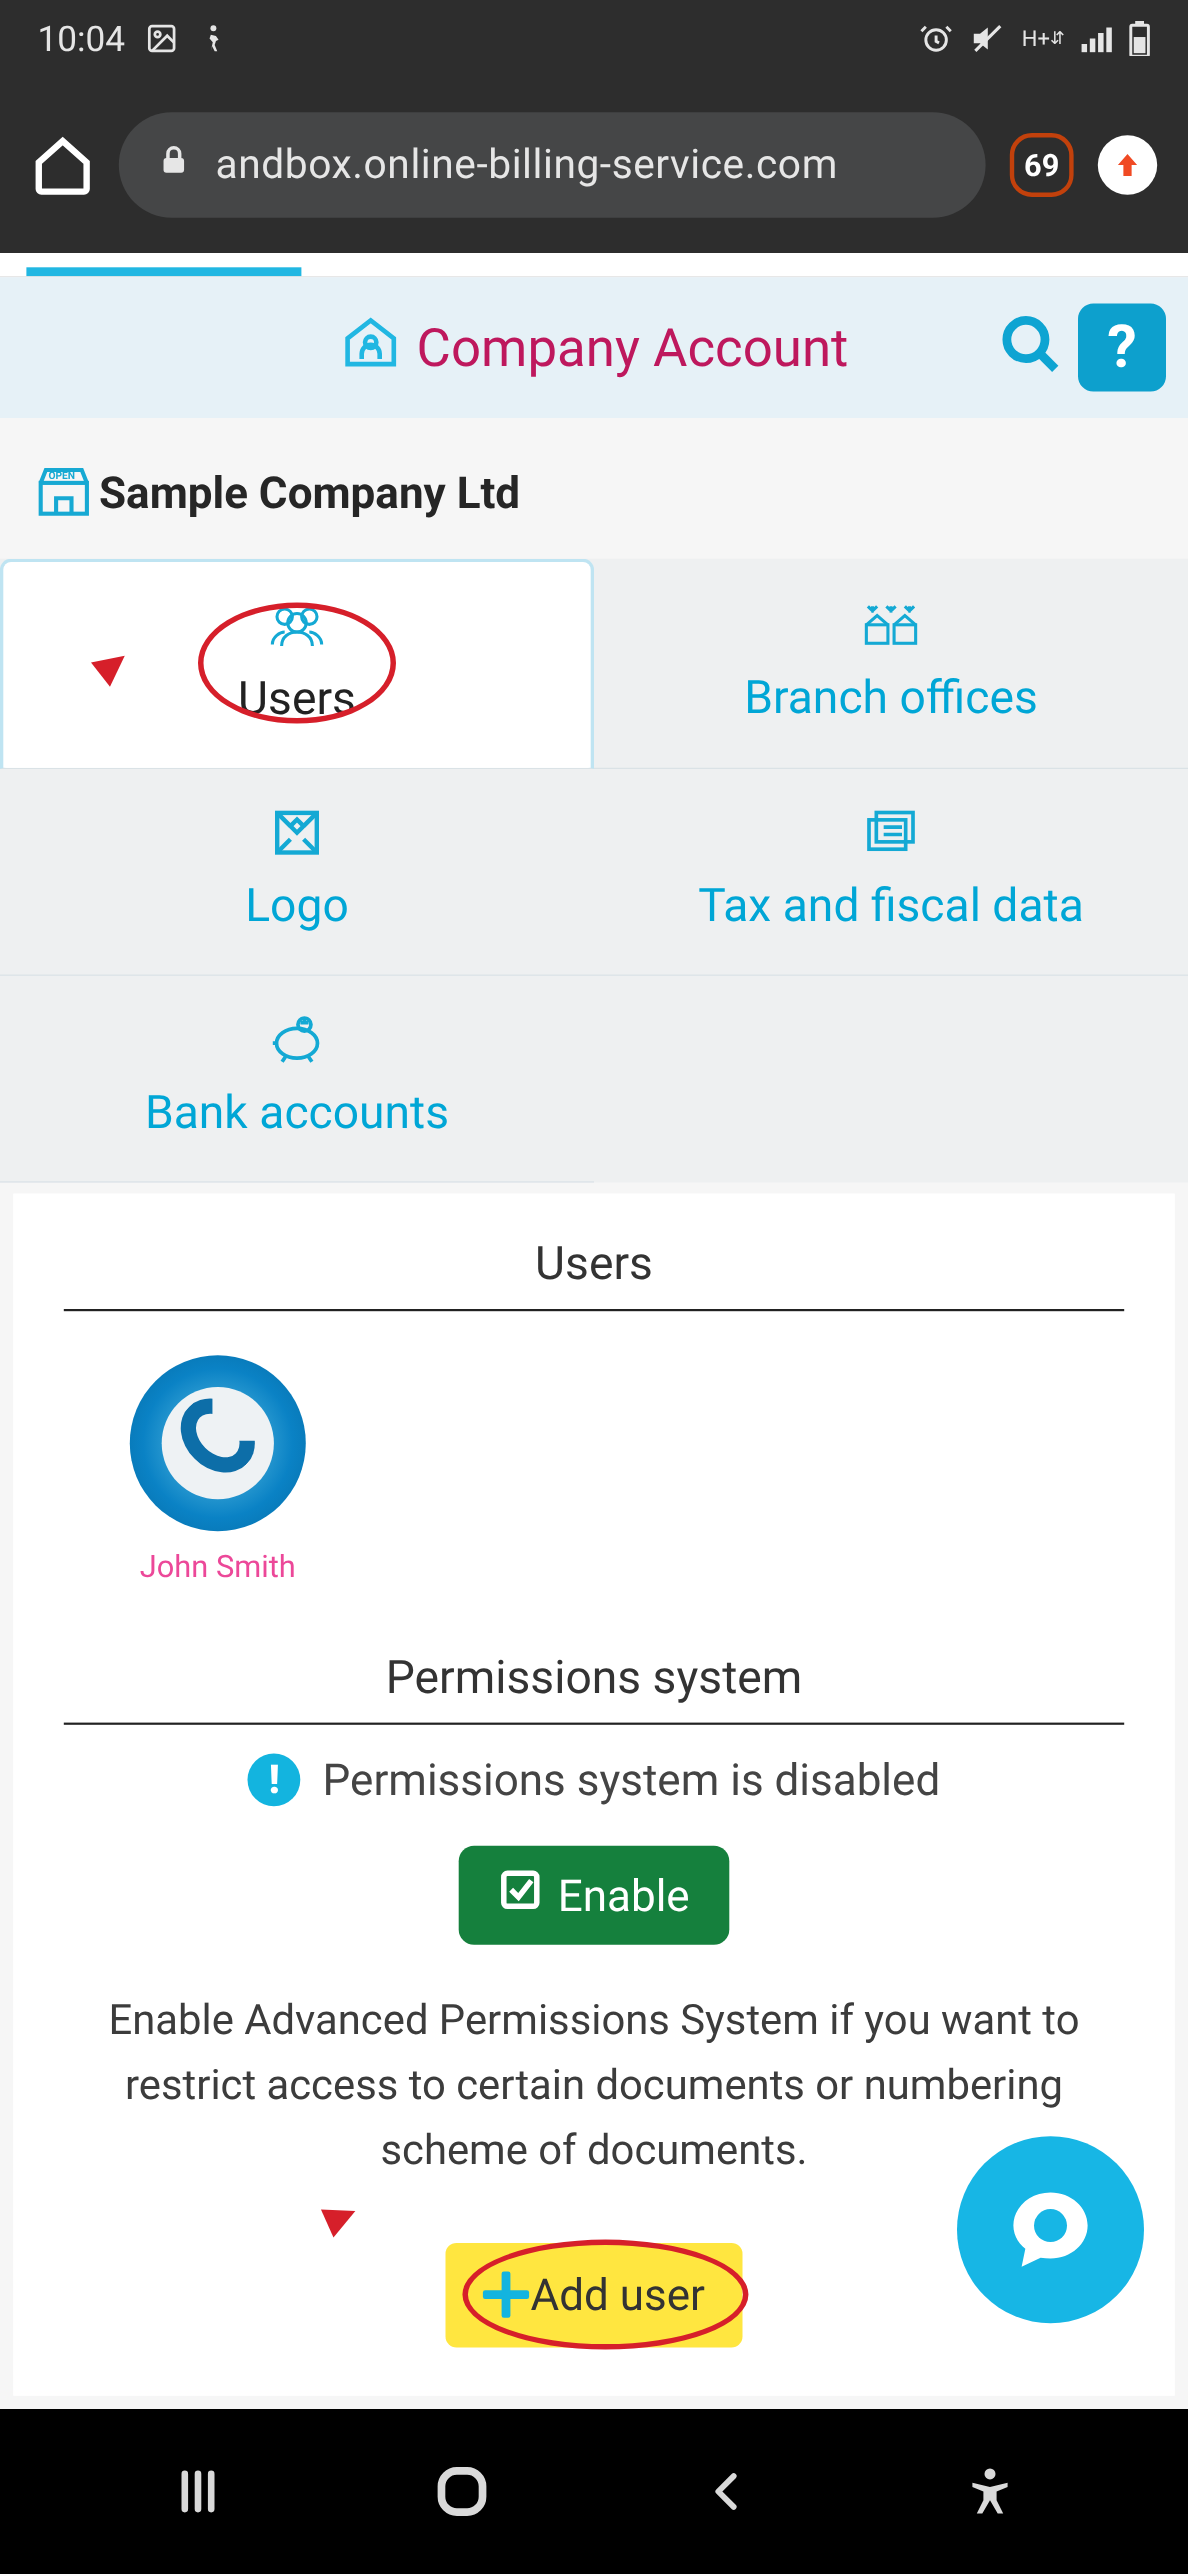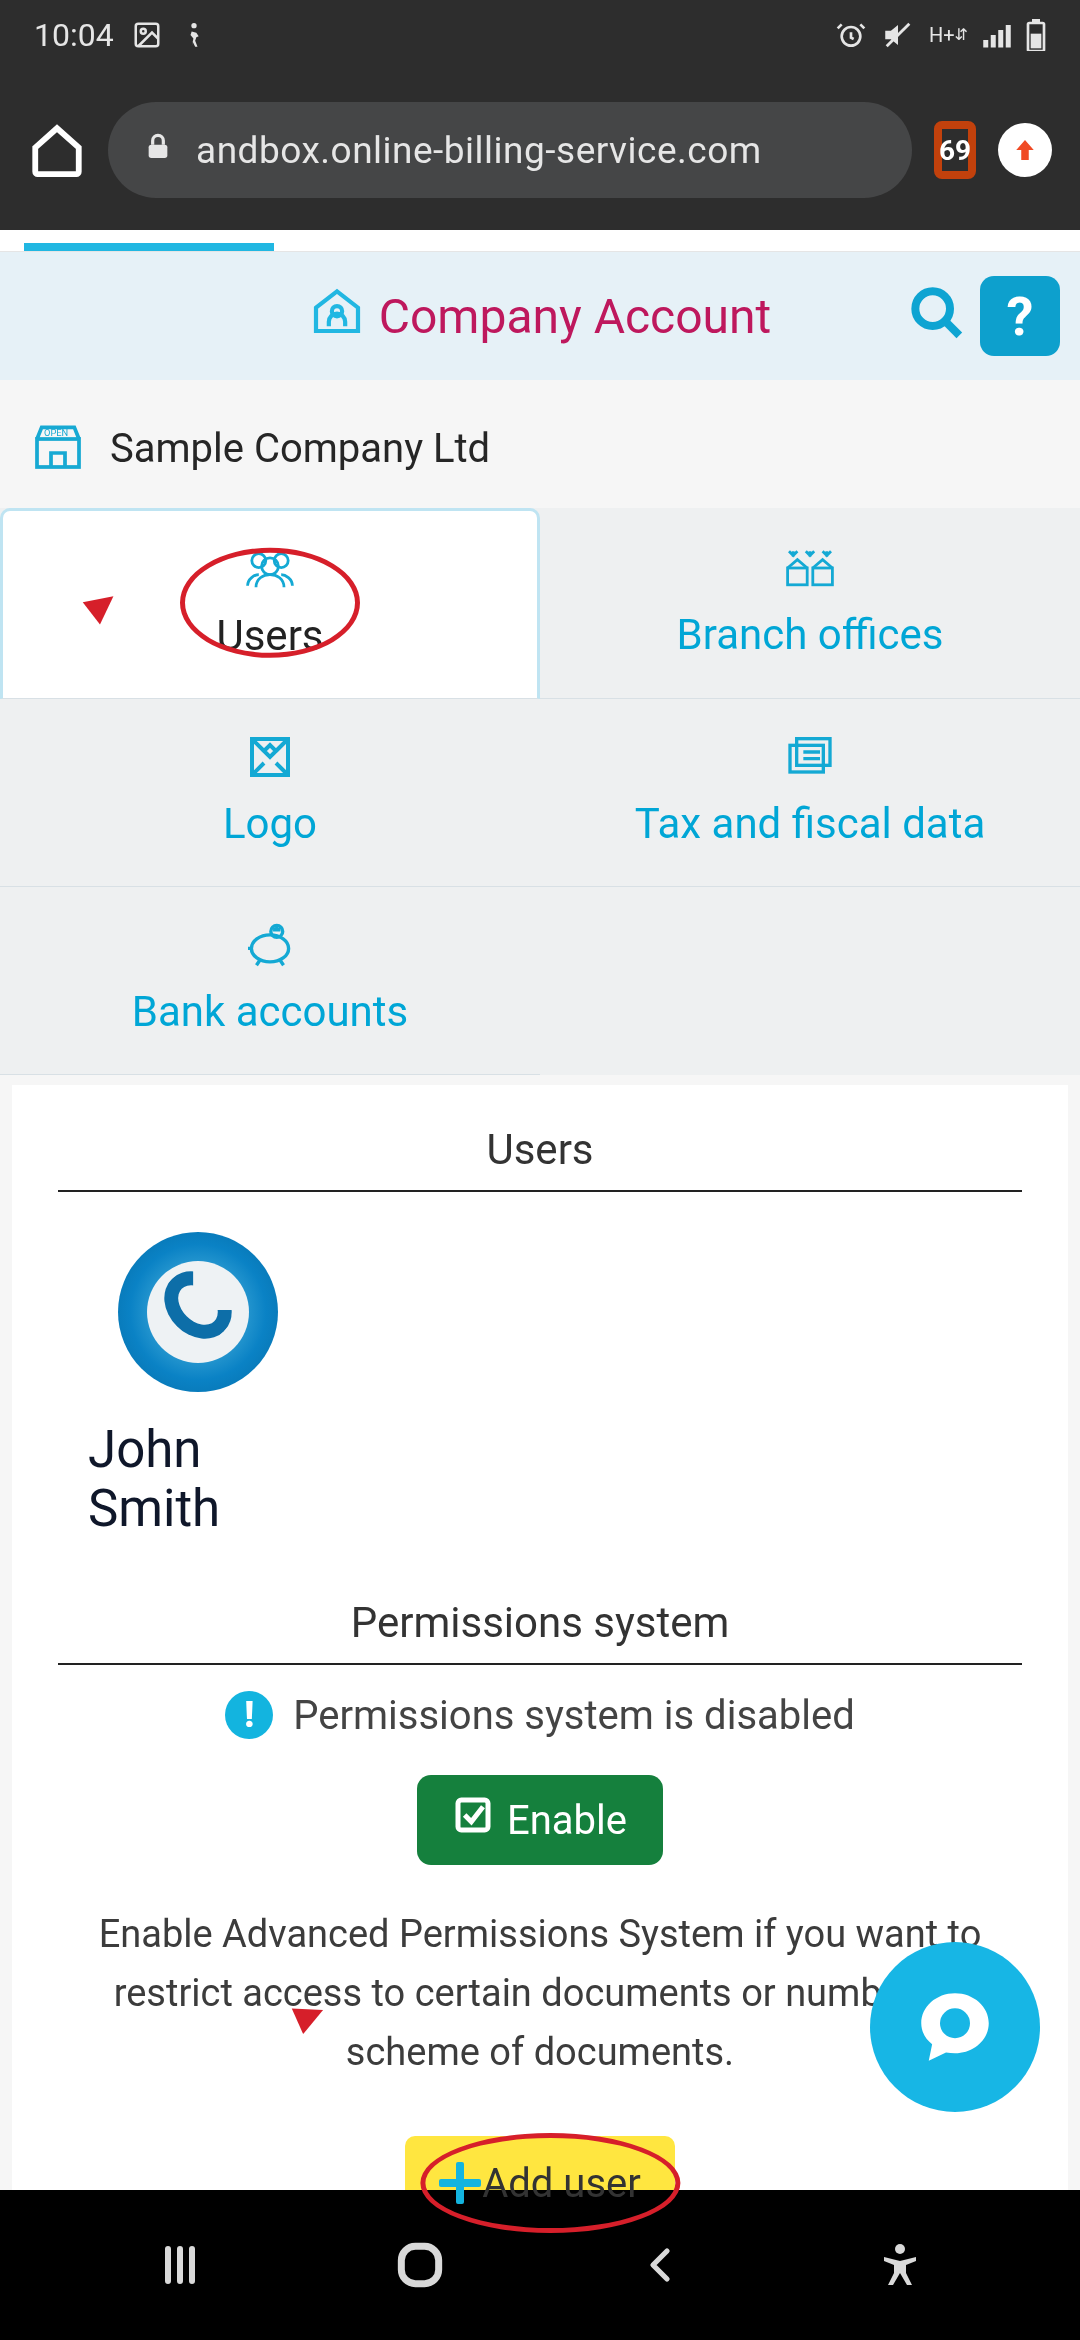--- a/index.html
+++ b/index.html
@@ -9,35 +9,35 @@
   
   .status-bar { height: 70px; background: #2d2d2d; display: flex; align-items: center; padding: 0 34px; color: #e5e5e5; font-size: 32px; }
   .status-left { display: flex; align-items: center; gap: 18px; }
   .status-right { margin-left: auto; display: flex; align-items: center; gap: 14px; }
   .status-icon { display: inline-flex; align-items: center; justify-content: center; }
 
   
   .browser-bar { background: #2d2d2d; height: 160px; display: flex; align-items: center; padding: 0 28px; gap: 22px; }
   .home-icon { width: 58px; height: 58px; }
   .url-pill { flex: 1; height: 96px; background: #454647; border-radius: 50px; display: flex; align-items: center; padding: 0 34px; gap: 22px; color: #e6e6e6; font-size: 37px; letter-spacing: 0.5px; }
-  .tab-badge { width: 42px; height: 58px; border: 8px solid #c2410c; border-radius: 8px; display: flex; align-items: center; justify-content: center; color: #fff; font-size: 28px; font-weight: 700; background: #2d2d2d; }
+  .tab-badge { width: 58px; height: 58px; border: 4px solid #c2410c; border-radius: 20px; display: flex; align-items: center; justify-content: center; color: #fff; font-size: 28px; font-weight: 700; background: #2d2d2d; }
   .up-badge { width: 54px; height: 54px; background: #fff; border-radius: 50%; display: flex; align-items: center; justify-content: center; }
 
   
   .top-strip { height: 22px; background: #fff; border-bottom: 1px solid #e5e5e5; position: relative; }
   .top-strip .accent { position: absolute; left: 24px; width: 250px; height: 8px; bottom: 0; background: #21b7e2; }
 
   
   .page-header { background: #e6f1f7; padding: 30px 24px; display: flex; align-items: center; justify-content: center; position: relative; gap: 14px; }
   .page-header .title { color: #be185d; font-size: 48px; font-weight: 400; display: flex; align-items: center; gap: 14px; }
   .header-actions { position: absolute; right: 20px; top: 50%; transform: translateY(-50%); display: flex; align-items: center; gap: 10px; }
   .help-btn { width: 80px; height: 80px; background: #0da0cd; border-radius: 14px; display: flex; align-items: center; justify-content: center; color: #fff; font-size: 54px; font-weight: 700; }
 
   
-  .company-row { padding: 38px 30px 30px; display: flex; align-items: center; gap: 24px; background: #f6f6f6; }
+  .company-row { padding: 38px 30px 30px; display: flex; align-items: center; gap: 4px; background: #f6f6f6; font-weight: bold; }
   .company-name { font-size: 40px; color: #262626; }
 
   
   .tab-grid { display: grid; grid-template-columns: 1fr 1fr; background: #eef0f1; }
   .tab { display: flex; flex-direction: column; align-items: center; justify-content: center; gap: 18px; padding: 34px 8px 38px; color: #00a6d6; font-size: 42px; border-bottom: 1px solid #d8e0e5; position: relative; }
   .tab.active { background: #fff; border-top: 3px solid #bfe4f2; border-left: 3px solid #bfe4f2; border-right: 3px solid #bfe4f2; border-radius: 10px 10px 0 0; color: #222; }
   .tab .ticon { height: 48px; display: flex; align-items: center; justify-content: center; }
 
   
   .ellipse-users {
@@ -67,21 +67,21 @@
   
   .content { background: #fff; margin: 10px 12px 0; padding: 40px 46px 60px; }
   .section-title { text-align: center; font-size: 42px; color: #333; padding-bottom: 16px; border-bottom: 2px solid #222; }
   .user-card { display: flex; flex-direction: column; align-items: center; margin: 40px 0 60px 30px; width: 220px; }
   .avatar-outer { width: 160px; height: 160px; border-radius: 50%; background: radial-gradient(circle at 50% 50%, #67c6e6 0%, #0a82c5 60%, #056aa3 100%); display: flex; align-items: center; justify-content: center; }
   .avatar-inner { width: 102px; height: 102px; border-radius: 50%; background: #eef2f4; position: relative; }
   .avatar-inner::before {
     content: ""; position: absolute; inset: 14px 14px 28px 14px; border: 14px solid #0d6ea8; border-top-color: transparent; border-radius: 50%;
     transform: rotate(45deg);
   }
-  .user-name { margin-top: 28px; font-size: 51px; color: #0f172a; }
+  .user-name { margin-top: 16px; font-size: 28px; color: #ec4899; }
 
   .perm-status { display: flex; align-items: center; justify-content: center; gap: 20px; margin-top: 26px; font-size: 40px; color: #444; }
   .info-badge { width: 48px; height: 48px; background: #13b4df; border-radius: 50%; display: flex; align-items: center; justify-content: center; color: #fff; font-size: 36px; font-weight: 900; }
 
   .enable-btn { display: flex; align-items: center; gap: 14px; background: #15803d; color: #fff; font-size: 40px; padding: 20px 36px; border-radius: 14px; margin: 36px auto 0; width: fit-content; }
 
   .perm-desc { text-align: center; font-size: 38px; color: #3c3c3c; line-height: 1.55; margin-top: 40px; padding: 0 6px; }
 
   .add-user-wrap { position: relative; margin: 70px auto 0; width: fit-content; }
   .highlight-yellow { position: absolute; inset: -16px -20px; background: #ffe640; border-radius: 10px; z-index: 0; }

